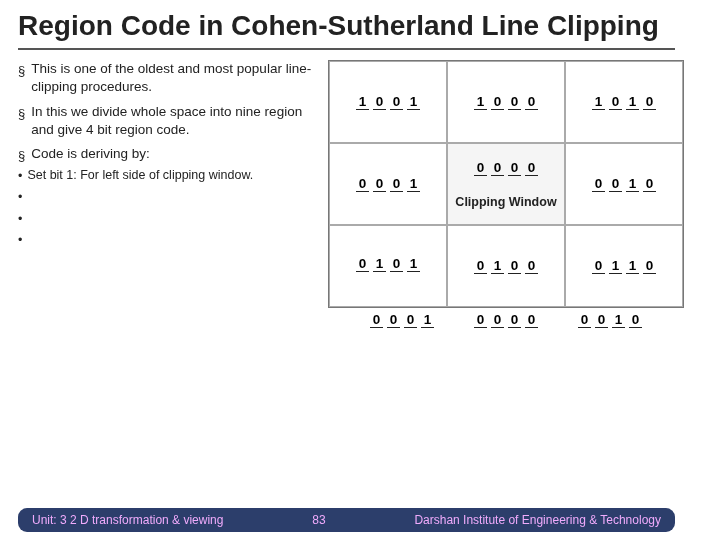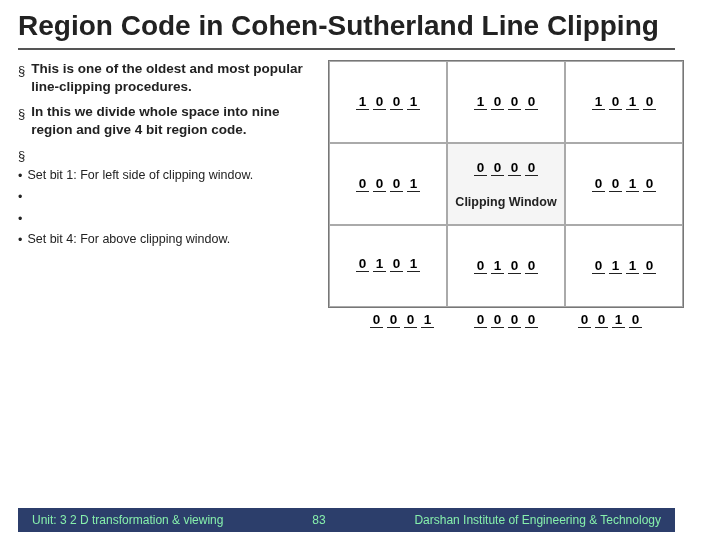--- a/index.html
+++ b/index.html
@@ -55,21 +55,20 @@
     }
 
     .bullet-icon {
       margin-right: 6px;
       margin-top: 2px;
       font-size: 13px;
     }
 
     .bullet-text {
       flex: 1;
-      font-weight: bold;
     }
 
     
     .sub-bullets {
       font-size: 12.5px;
       color: #222;
       line-height: 1.4;
       margin-top: 2px;
     }
 
@@ -82,24 +81,25 @@
     .sub-bullet-dot {
       margin-right: 5px;
       margin-top: 1px;
     }
 
     .footer {
       display: flex;
       align-items: center;
       justify-content: space-between;
       background: #2c3e6b;
-      color: #86efac;
+      color: #f0abfc;
       padding: 5px 14px;
       font-size: 12px;
       margin-top: 4px;
+      border-radius: 9px;
     }
 
     .right-main {
       display: flex;
       flex-direction: column;
       align-items: center;
       flex: 1;
     }
 
     .gcell {
@@ -158,37 +158,37 @@
         <div style="flex:1;">
           <div class="bullet-item" style="margin-bottom:0;">
             <span class="bullet-icon">§</span>
             <span class="bullet-text">In this we divide whole space into nine region and give 4 bit region code.</span>
           </div>
         </div>
       </div>
 
       <div class="bullet-item" style="margin-bottom:2px;">
         <span class="bullet-icon">§</span>
+        <span class="bullet-text">Code is deriving by:</span>
       </div>
 
       <div class="sub-bullets">
 
         <div class="sub-bullet-item">
           <span class="sub-bullet-dot">•</span>
           <span>Set bit 1: For left side of clipping window.</span>
         </div>
         <div class="sub-bullet-item">
           <span class="sub-bullet-dot">•</span>
         </div>
         <div class="sub-bullet-item">
           <span class="sub-bullet-dot">•</span>
         </div>
         <div class="sub-bullet-item">
           <span class="sub-bullet-dot">•</span>
-          <span>Set bit 4: For above clipping window.</span>
         </div>
       </div>
     </div>
 
     <div class="right-main">
       <div style="display:grid; grid-template-columns: repeat(3, 118px); grid-template-rows: repeat(3, 82px); border:1.5px solid #777;">
 
         <div class="gcell">
           <div class="code-display">
             <span class="cd">1</span>

